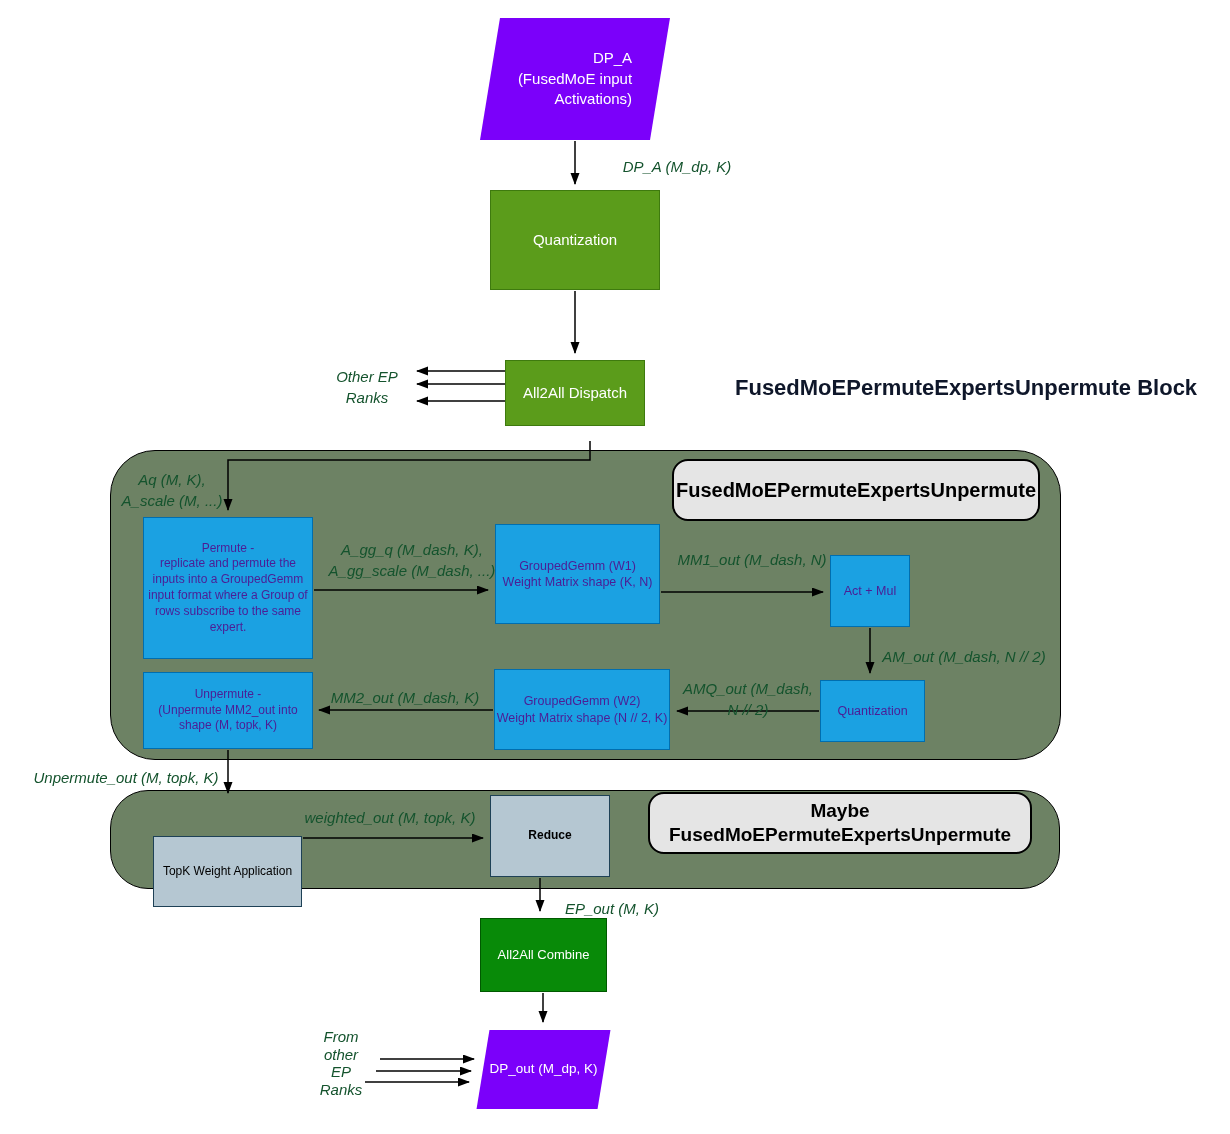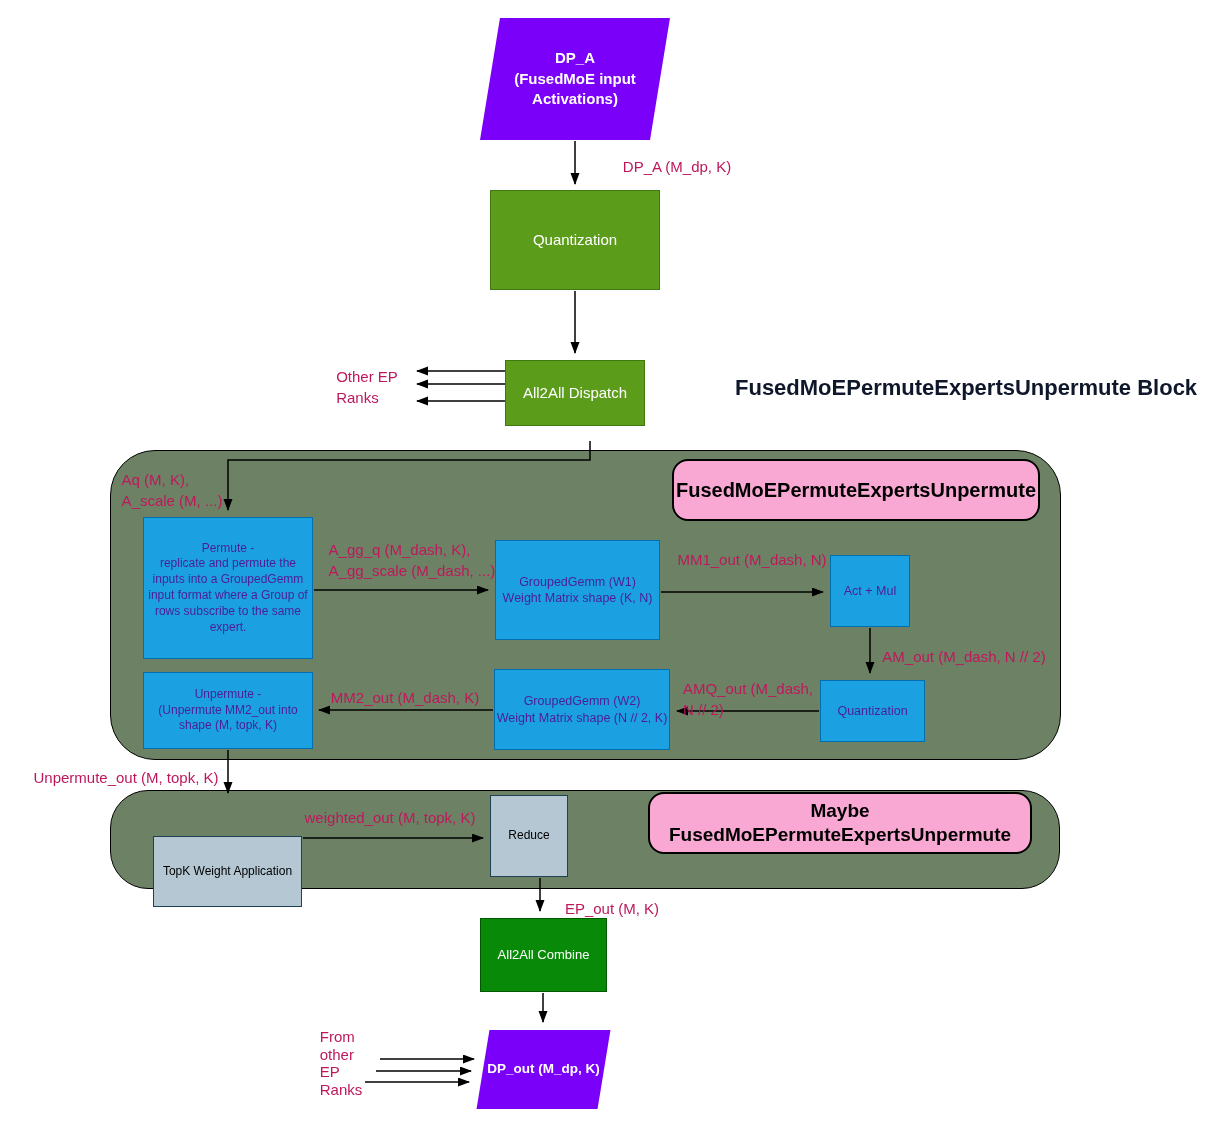--- a/index.html
+++ b/index.html
@@ -1,44 +1,44 @@
 <!DOCTYPE html>
 <html style="--purple: #7B00FA; --green: #5B9C1B; --green_border: #3E7A0E; --sage: #6D8264; --blue: #1BA1E2; --blue_border: #006EAF; --steel: #B5C7D2; --steel_border: #1E4156; --dkgreen: #088A08; --dkgreen_border: #005900;"><head>
 <meta charset="utf-8">
 <style>
   html,body{margin:0;padding:0;background:#fff;}
   #stage{position:relative;width:1230px;height:1134px;background:#ffffff;
          font-family:"Liberation Sans",sans-serif;overflow:hidden;color:#000;}
 
   .container{position:absolute;box-sizing:border-box;
              background:var(--sage,#6D8264);border:1px solid #000;}
-  .wlabel{position:absolute;box-sizing:border-box;background:#f9a8d4;border:2px solid #000;
+  .wlabel{position:absolute;box-sizing:border-box;background:#e5e5e5;border:2px solid #000;
           border-radius:16px;display:flex;align-items:center;justify-content:center;
           text-align:center;font-weight:700;white-space:pre-line;line-height:1.25;}
 
   .node{position:absolute;box-sizing:border-box;display:flex;align-items:center;
         justify-content:center;text-align:center;white-space:pre-line;line-height:1.32;}
   .green{background:var(--green,#5B9C1B);border:1px solid var(--green_border,#3E7A0E);
          color:#fff;font-size:15px;}
   .blue{background:var(--blue,#1BA1E2);border:1px solid var(--blue_border,#006EAF);
         color:#4c1d95;font-size:12.5px;}
   .blue.small{font-size:12px;}
   .steel{background:var(--steel,#B5C7D2);border:1px solid var(--steel_border,#1E4156);
          color:#000;font-size:12px;}
   .dkgreen{background:var(--dkgreen,#088A08);border:1px solid var(--dkgreen_border,#005900);
            color:#fff;font-size:13px;}
 
   .para{position:absolute;}
   .para .bg{position:absolute;inset:0;background:var(--purple,#7B00FA);transform:skewX(-9.3deg);}
   .para .txt{position:absolute;inset:0;display:flex;align-items:center;justify-content:center;
-             text-align:center;color:#fff;white-space:pre-line;line-height:1.38;font-size:15px;font-weight:bold;}
+             text-align:right;color:#fff;white-space:pre-line;line-height:1.38;font-size:15px;}
   .para.out .txt{font-size:13.5px;}
 
   .elabel{position:absolute;transform:translateX(-50%);font-size:15px;line-height:1.4;
-          text-align:left;white-space:pre-line;color:#be185d;}
+          text-align:center;white-space:pre-line;color:#14532d;font-style:italic;}
   .elabel.tight{line-height:1.18;}
   .title{position:absolute;font-size:22px;font-weight:700;color:#0f172a;white-space:nowrap;}
 
   svg.arrows{position:absolute;left:0;top:0;pointer-events:none;}
   svg.arrows path{fill:none;stroke:#000;stroke-width:1.5;}
 </style>
 </head>
 <body>
 
 <div id="stage">
@@ -85,32 +85,32 @@
 
   <div class="node green" style="left:490px;top:190px;width:170px;height:100px;">Quantization</div>
   <div class="node green" style="left:505px;top:360px;width:140px;height:66px;">All2All Dispatch</div>
 
   <div class="node blue small" style="left:143px;top:517px;width:170px;height:142px;">Permute -
 replicate and permute the
 inputs into a GroupedGemm
 input format where a Group of
 rows subscribe to the same
 expert.</div>
-  <div class="node blue" style="left:495px;top:540px;width:165px;height:100px;">GroupedGemm (W1)
+  <div class="node blue" style="left:495px;top:524px;width:165px;height:100px;">GroupedGemm (W1)
 Weight Matrix shape (K, N)</div>
   <div class="node blue" style="left:830px;top:555px;width:80px;height:72px;">Act + Mul</div>
   <div class="node blue" style="left:820px;top:680px;width:105px;height:62px;">Quantization</div>
   <div class="node blue" style="left:494px;top:669px;width:176px;height:81px;">GroupedGemm (W2)
 Weight Matrix shape (N // 2, K)</div>
   <div class="node blue small" style="left:143px;top:672px;width:170px;height:77px;">Unpermute -
 (Unpermute MM2_out  into
 shape (M, topk, K)</div>
 
   <div class="node steel" style="left:153px;top:800px;width:149px;height:71px;margin-top:36px;">TopK Weight Application</div>
-  <div class="node steel" style="left:490px;top:795px;width:78px;height:82px;">Reduce</div>
+  <div class="node steel" style="left:490px;top:795px;width:120px;height:82px;font-weight:bold;">Reduce</div>
 
   <div class="node dkgreen" style="left:480px;top:918px;width:127px;height:74px;">All2All Combine</div>
 
   <div class="para out" style="left:483px;top:1030px;width:121px;height:79px;">
     <div class="bg"></div>
     <div class="txt">DP_out (M_dp, K)</div>
   </div>
 
   <div class="title" style="left:735px;top:375px;">FusedMoEPermuteExpertsUnpermute Block</div>
 

